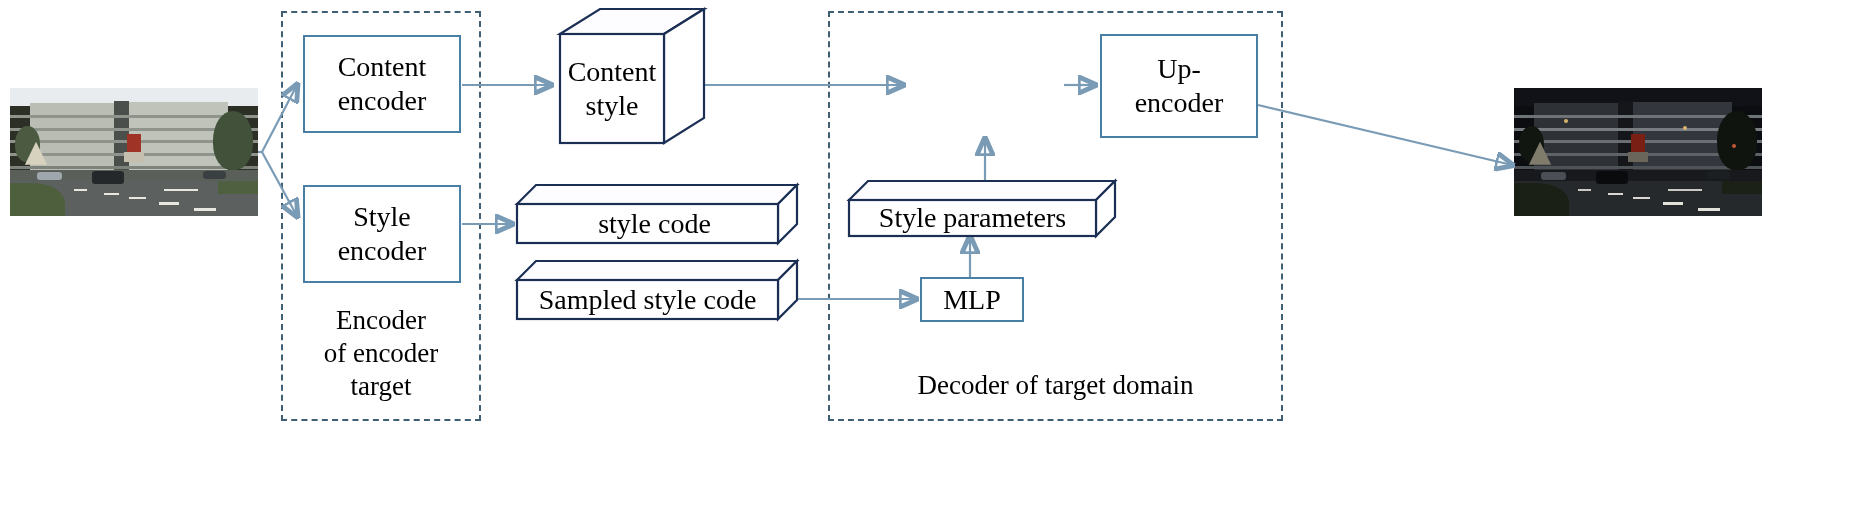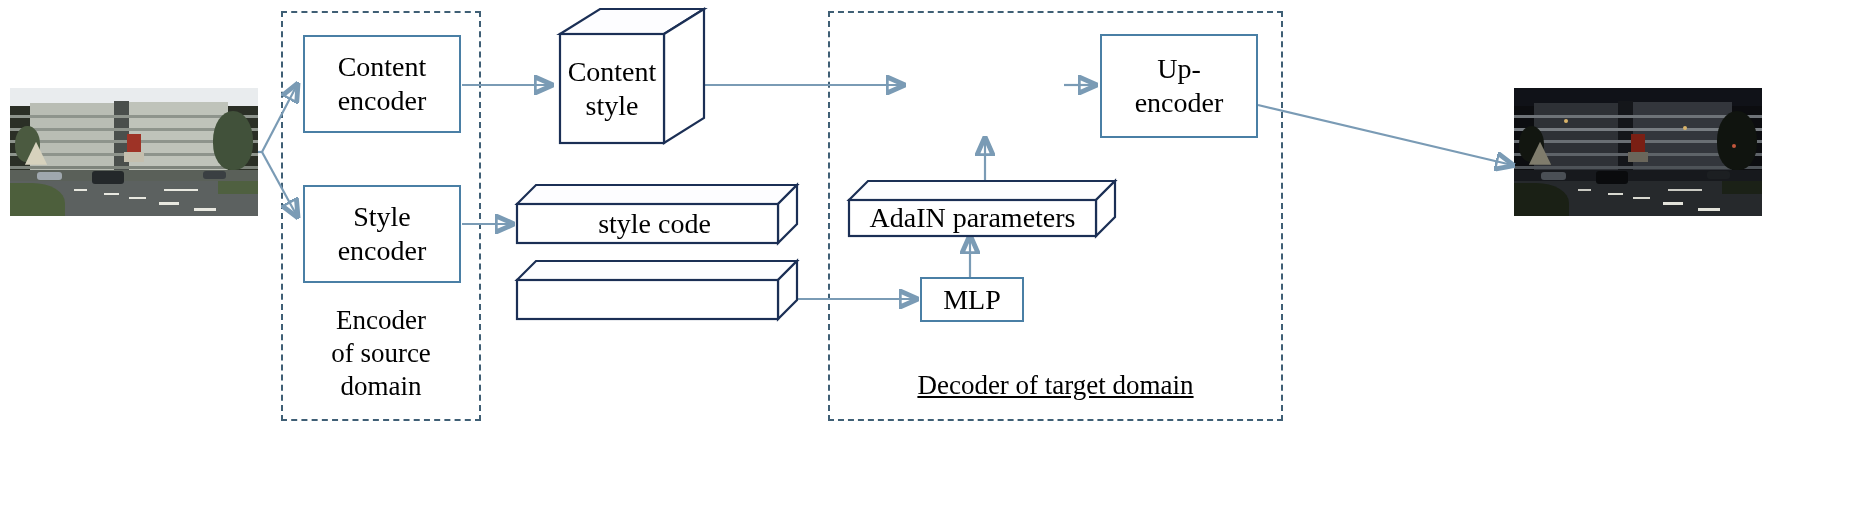--- a/index.html
+++ b/index.html
@@ -101,26 +101,26 @@
   }
 </style>
 </head>
 <body>
 
 <div id="canvas">
 
   <div class="abs group-box" style="left:281px; top:11px; width:200px; height:410px;"></div>
   <div class="abs group-label" style="left:281px; top:304px; width:200px;">
     <div>Encoder</div>
-    <div>of source</div>
-    <div>domain</div>
+    <div>of encoder</div>
+    <div>target</div>
   </div>
 
   <div class="abs group-box" style="left:828px; top:11px; width:455px; height:410px;"></div>
-  <div class="abs group-label" style="left:828px; top:369px; width:455px;text-decoration:underline;">
+  <div class="abs group-label" style="left:828px; top:369px; width:455px;">
     <div>Decoder of target domain</div>
   </div>
 
   <div class="photo" style="left:10px; top:88px; width:248px; height:128px;">
     <div class="sky" style="background:#e9ecee; height:14%;"></div>
 
     <div class="bldg" style="left:8%; top:12%; width:36%; height:54%; background:#b9bdb4;"></div>
     <div class="bldg" style="left:46%; top:11%; width:42%; height:55%; background:#bfc3ba;"></div>
 
     <div class="bldg" style="left:42%; top:10%; width:6%; height:56%; background:#4a4f4c;"></div>
@@ -275,26 +275,29 @@
     <div>style code</div>
   </div>
 
   <div class="shape3d" style="left:514px; top:258px; width:286px; height:66px;">
     <svg width="286" height="66" viewBox="0 0 286 66">
       <polygon class="top" points="3,22 22,3 283,3 264,22"></polygon>
       <polygon class="side" points="264,22 283,3 283,42 264,61"></polygon>
       <rect class="face" x="3" y="22" width="261" height="39"></rect>
     </svg>
   </div>
+  <div class="shape3d-label" style="left:517px; top:280px; width:261px; height:39px;">
+    <div>Sampled style code</div>
+  </div>
 
   <div class="shape3d" style="left:846px; top:178px; width:272px; height:62px;">
     <svg width="272" height="62" viewBox="0 0 272 62">
       <polygon class="top" points="3,22 22,3 269,3 250,22"></polygon>
       <polygon class="side" points="250,22 269,3 269,39 250,58"></polygon>
       <rect class="face" x="3" y="22" width="247" height="36"></rect>
     </svg>
   </div>
   <div class="shape3d-label" style="left:849px; top:200px; width:247px; height:36px;">
-    <div>AdaIN parameters</div>
+    <div>Style parameters</div>
   </div>
 
 
 </div>
 
 </body></html>

